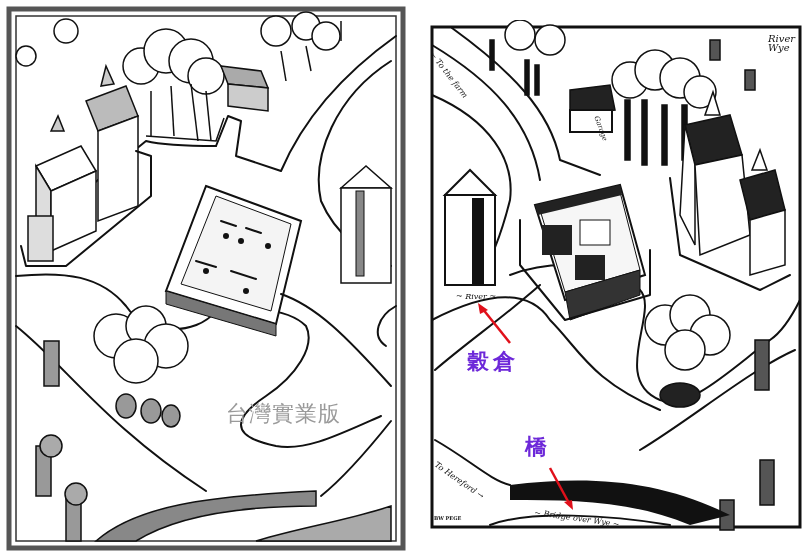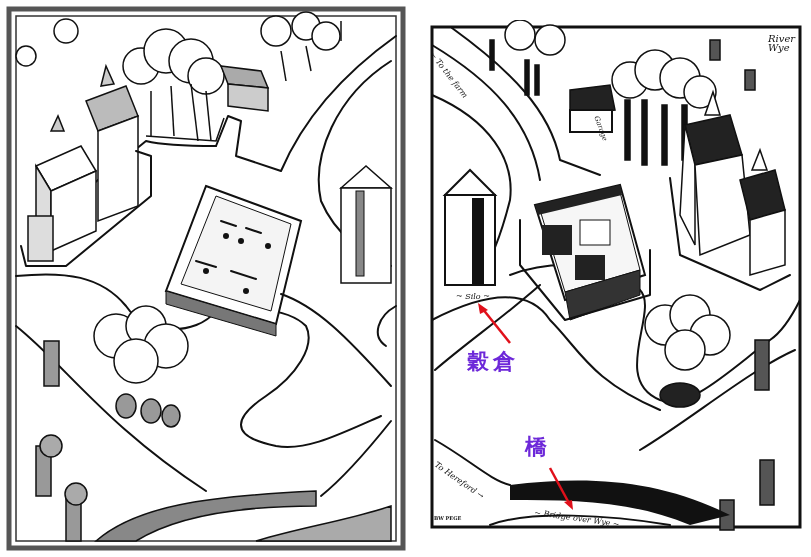--- a/index.html
+++ b/index.html
@@ -101,20 +101,21 @@
       <rect x="38" y="335" width="15" height="45" fill="#999"></rect>
         <rect x="30" y="440" width="15" height="50" fill="#999"></rect>
         <rect x="60" y="490" width="15" height="45" fill="#999"></rect>
       <circle cx="45" cy="440" r="11" fill="#aaa"></circle>
         <circle cx="70" cy="488" r="11" fill="#aaa"></circle>
     </g>
 
     <path d="M90 535 C130 500 200 490 310 485 L310 500 C230 500 170 510 130 535 Z" fill="#888" stroke="#111" stroke-width="1.5"></path>
     <path d="M250 535 C300 520 340 515 385 500 L385 535 Z" fill="#aaa" stroke="#111" stroke-width="1.5"></path>
   </svg>
+  <div class="wm" style="left:220px;top:393px;font-size:22px;letter-spacing:1px;">台灣實業版</div>
 </div>
 
 <div class="panel" style="left:430px;top:20px;width:375px;height:515px;">
   <svg width="375" height="515" viewBox="0 0 375 515">
     <rect x="2" y="7" width="368" height="500" fill="#fff" stroke="#111" stroke-width="3"></rect>
 
     <path class="ink" d="M2 25 C60 60 100 100 110 160"></path>
     <path class="ink" d="M22 8 C80 50 120 90 130 140 L170 155"></path>
     <path class="ink" d="M2 75 C60 100 85 140 80 180 C70 220 60 240 50 260"></path>
 
@@ -190,21 +191,21 @@
         <rect x="315" y="50" width="10" height="20"></rect>
     </g>
 
     <path d="M80 465 C160 455 230 460 300 495 L260 505 C200 480 140 480 80 480 Z" fill="#111"></path>
     <path class="ink" d="M60 505 C100 490 180 495 240 505"></path>
   </svg>
 
   <div class="lbl" style="left:5px;top:30px;font-size:8px;transform:rotate(52deg);transform-origin:left top;">← To the farm</div>
   <div class="lbl" style="left:338px;top:14px;font-size:10px;width:26px;white-space:normal;line-height:9px;">River Wye</div>
   <div class="lbl" style="left:170px;top:95px;font-size:7px;transform:rotate(70deg);transform-origin:left top;">Garage</div>
-  <div class="lbl" style="left:26px;top:272px;font-size:8px;">~ Silo ~</div>
+  <div class="lbl" style="left:26px;top:272px;font-size:8px;">~ River ~</div>
   <div class="lbl" style="left:8px;top:440px;font-size:8px;transform:rotate(35deg);transform-origin:left top;">To Hereford →</div>
   <div class="lbl" style="left:105px;top:488px;font-size:8px;transform:rotate(8deg);transform-origin:left top;">~ Bridge over Wye ~</div>
   <div class="lbl" style="left:4px;top:495px;font-size:5px;font-style:normal;font-weight:bold;">BW PEGE</div>
 
   <svg width="375" height="515" viewBox="0 0 375 515" style="position:absolute;left:0;top:0;">
     <line x1="80" y1="323" x2="52" y2="288" stroke="#e0101a" stroke-width="2.5"></line>
     <polygon points="48,283 58,290 50,294" fill="#e0101a"></polygon>
     <line x1="120" y1="448" x2="140" y2="485" stroke="#e0101a" stroke-width="2.5"></line>
     <polygon points="143,490 134,482 142,480" fill="#e0101a"></polygon>
   </svg>

